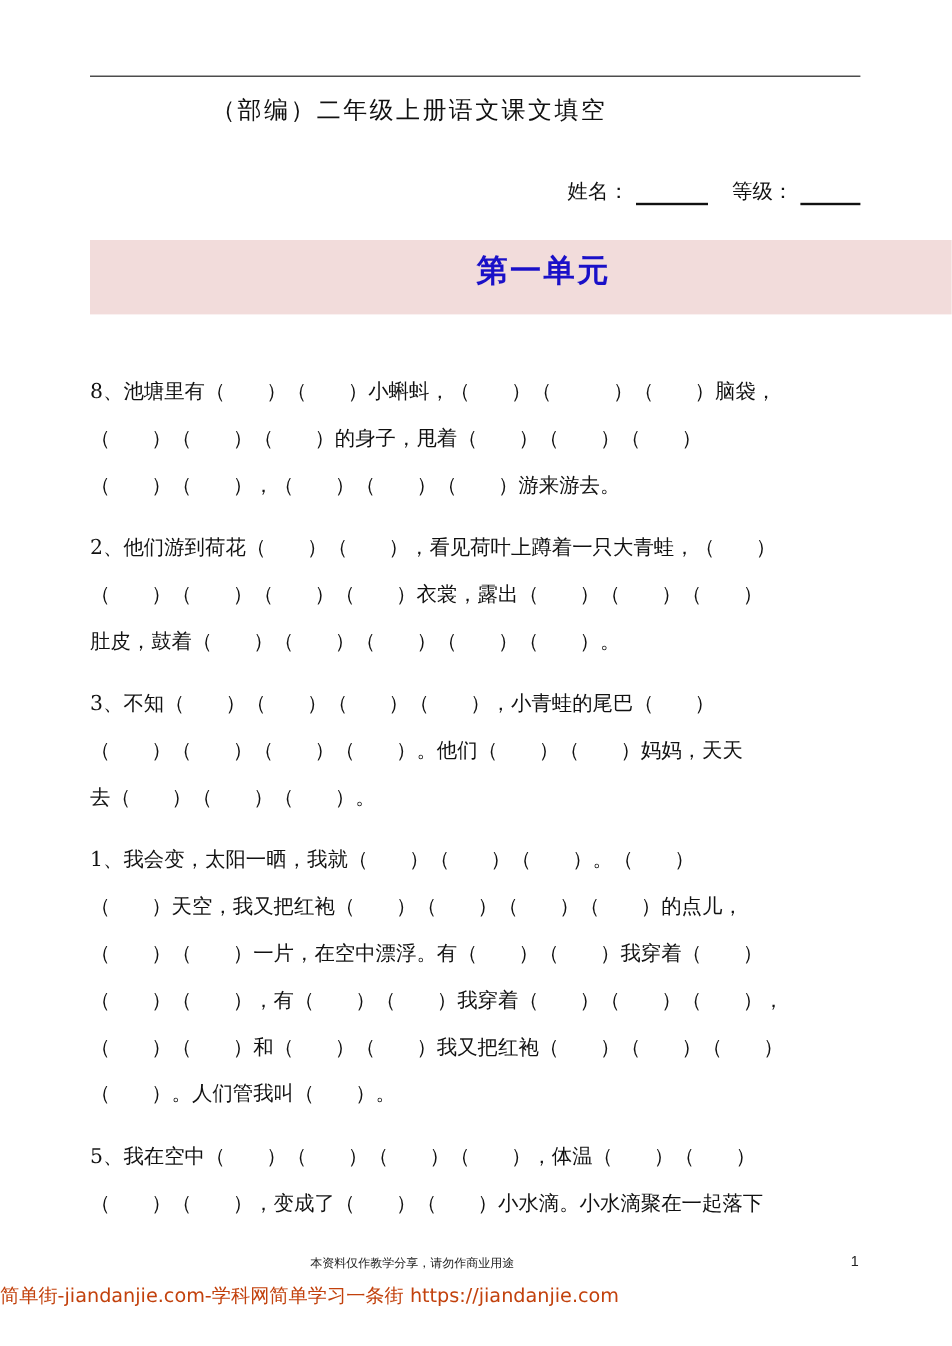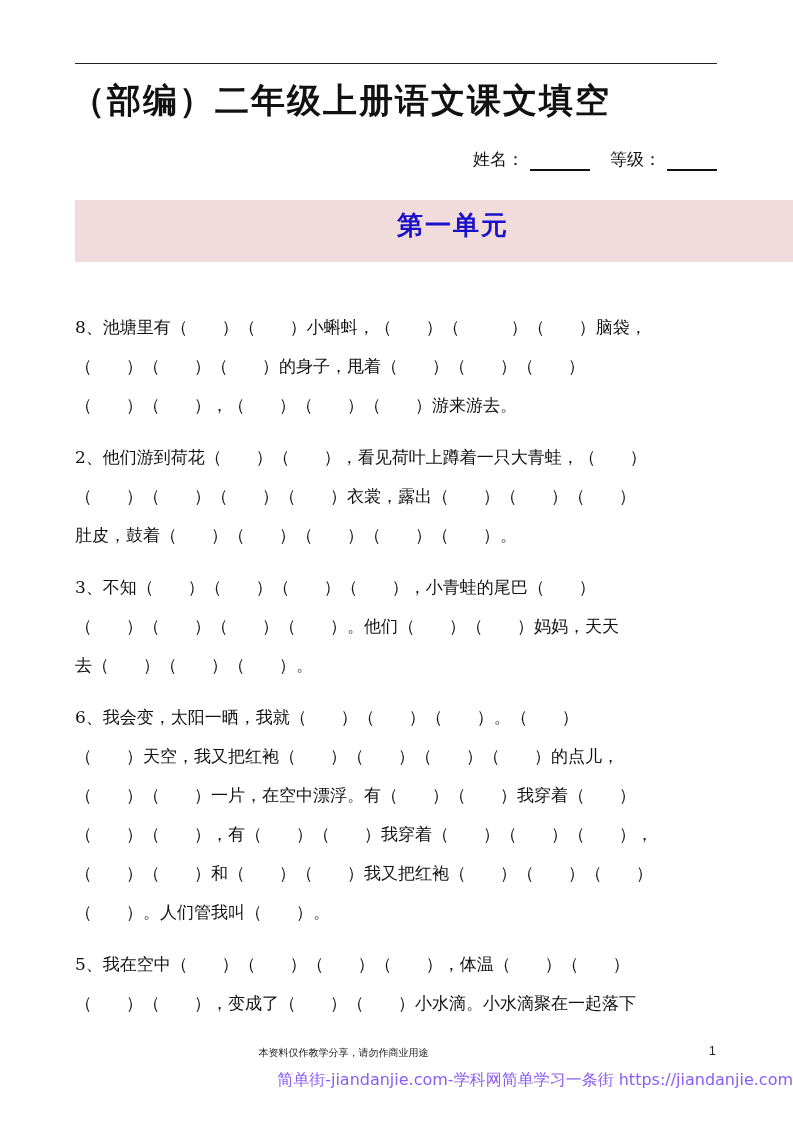--- a/index.html
+++ b/index.html
@@ -1,39 +1,39 @@
 <!DOCTYPE html>
 <html><head>
 <meta charset="utf-8">
 <style>
   html, body { margin: 0; padding: 0; background: #ffffff; }
   body { width: 793px; height: 1122px; position: relative; overflow: hidden;
          font-family: "DejaVu Serif", "Liberation Serif", serif; color: #111; }
   .top-rule { position: absolute; left: 75px; top: 63px; width: 642px; height: 1px; background: #222; }
   .title { position: absolute; left: 0; top: 78px; width: 682px; text-align: center;
-           font-size: 34px; font-weight: bold; letter-spacing: 2px;
+           font-size: 20px; font-weight: normal; letter-spacing: 2px;
            font-family: "DejaVu Sans", "Liberation Sans", sans-serif; }
   .name-grade { position: absolute; right: 76px; top: 148px; font-size: 17px; font-weight: normal;
                 font-family: "DejaVu Sans", sans-serif; display: flex; align-items: flex-end; }
   .blank { display: inline-block; border-bottom: 2px solid #111; height: 20px; margin-left: 6px; }
   .blank.name { width: 60px; margin-right: 20px; }
   .blank.grade { width: 50px; }
   .unit-banner { position: absolute; left: 75px; top: 200px; width: 756px; height: 62px;
                  background: #f2dcdb; text-align: center; }
   .unit-title { display: inline-block; margin-top: 8px; font-size: 26px; font-weight: bold;
                 color: #1a10c8; letter-spacing: 2px; font-family: "DejaVu Serif", serif; }
   .line { position: absolute; left: 75px; height: 28px; font-size: 17px; white-space: nowrap;
           line-height: 28px; }
   .line span { position: absolute; top: 0; }
   .footer-note { position: absolute; left: 0; width: 687px; top: 1046px; text-align: center;
                  font-size: 10px; color: #222; }
   .page-num { position: absolute; left: 709px; top: 1044px; font-size: 12px; color: #222;
               font-family: "Liberation Sans", sans-serif; }
-  .watermark { position: absolute; left: 0; width: 793px; top: 1070px; text-align: right;
-               font-size: 16px; color: #8b5cf6; font-family: "DejaVu Sans", sans-serif; }
+  .watermark { position: absolute; left: 0; width: 793px; top: 1070px; text-align: left;
+               font-size: 16px; color: #c2410c; font-family: "DejaVu Sans", sans-serif; }
 </style>
 </head>
 <body>
 
 <div class="top-rule"></div>
 <div class="title">（部编）二年级上册语文课文填空</div>
 
 <div class="name-grade">
   <span>姓名：</span>
   <span class="blank name"></span>
@@ -69,21 +69,21 @@
     <span>3、不知（　　）（　　）（　　）（　　），小青蛙的尾巴（　　）</span>
   </div>
 <div class="line" style="top:612px">
     <span>（　　）（　　）（　　）（　　）。他们（　　）（　　）妈妈，天天</span>
   </div>
 <div class="line" style="top:651px">
     <span>去（　　）（　　）（　　）。</span>
   </div>
 
 <div class="line" style="top:703px">
-    <span>6、我会变，太阳一晒，我就（　　）（　　）（　　）。（　　）</span>
+    <span>1、我会变，太阳一晒，我就（　　）（　　）（　　）。（　　）</span>
   </div>
 <div class="line" style="top:742px">
     <span>（　　）天空，我又把红袍（　　）（　　）（　　）（　　）的点儿，</span>
   </div>
 <div class="line" style="top:781px">
     <span>（　　）（　　）一片，在空中漂浮。有（　　）（　　）我穿着（　　）</span>
   </div>
 <div class="line" style="top:820px">
     <span>（　　）（　　），有（　　）（　　）我穿着（　　）（　　）（　　），</span>
   </div>

